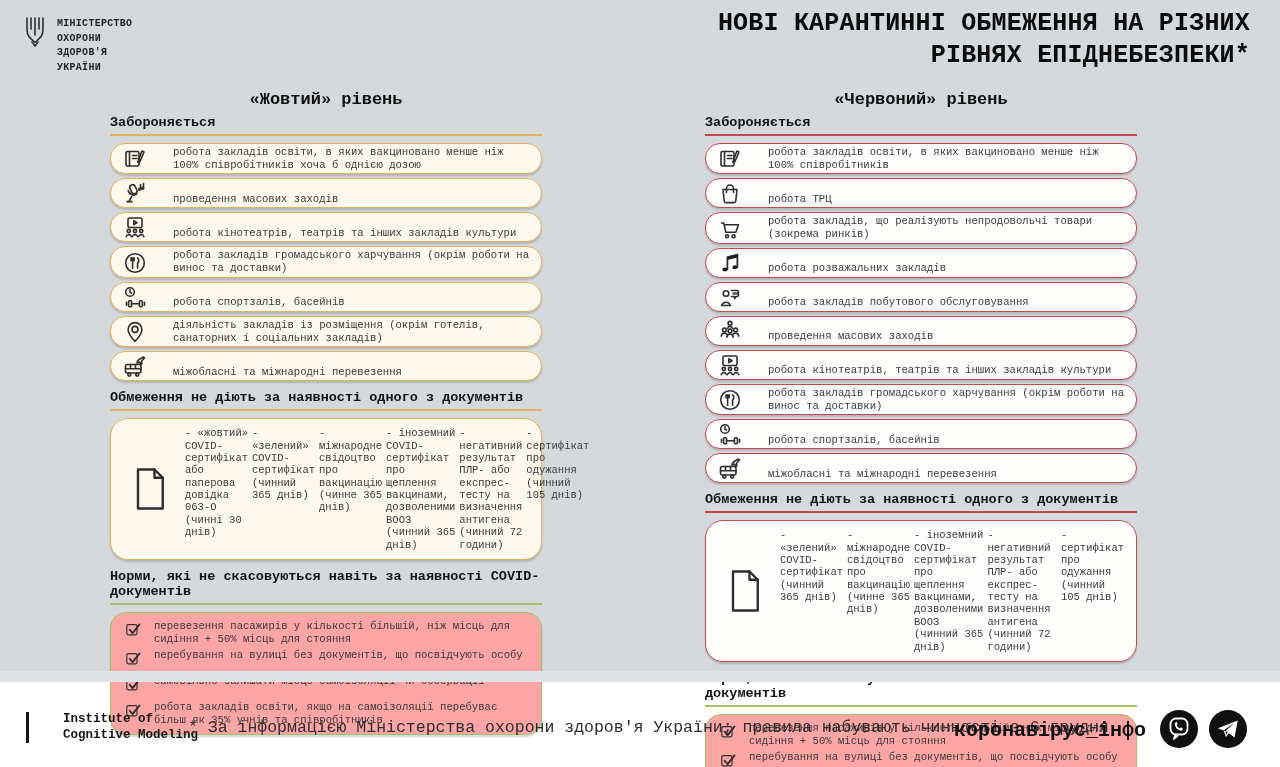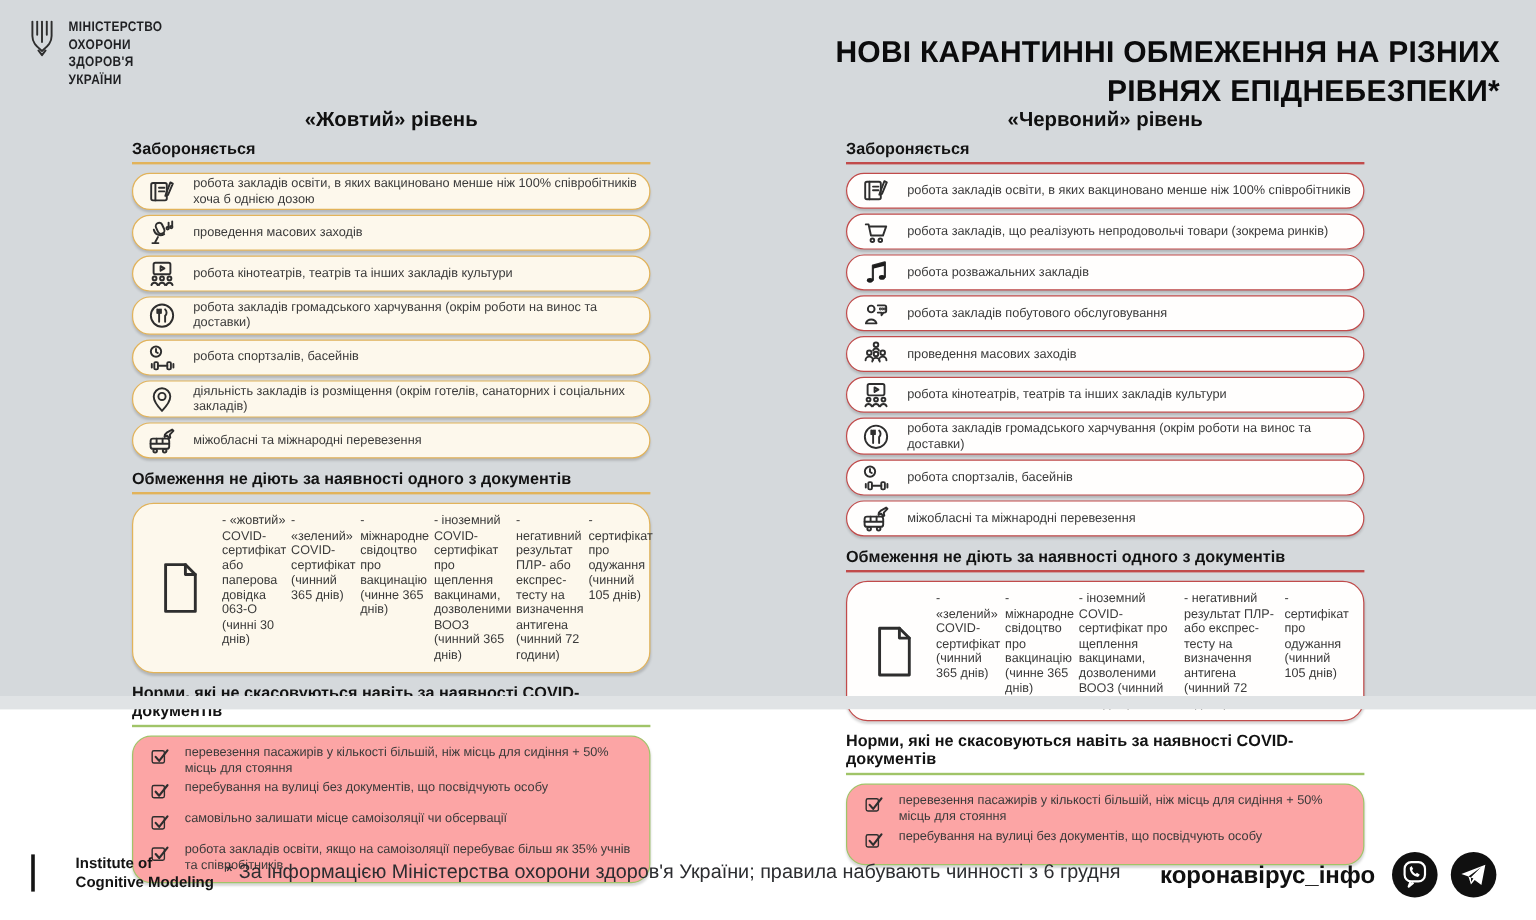--- a/index.html
+++ b/index.html
@@ -1,39 +1,39 @@
 <!DOCTYPE html>
 <html><head>
 <meta charset="utf-8">
 <style>
   html,body{margin:0;padding:0;}
   body{width:1280px;height:767px;overflow:hidden;font-family:"Liberation Sans","DejaVu Sans",sans-serif;}
-  .page{position:relative;width:1280px;height:591px;background:#d5d9dc;}
+  .page{position:relative;width:1280px;height:682px;background:#d5d9dc;font-family:Liberation Mono, monospace;}
   .bottom-strip{position:absolute;left:0;bottom:0;width:100%;height:11px;background:#e0e3e5;}
 
   
   .logo{position:absolute;left:22px;top:16px;display:flex;gap:9px;align-items:flex-start;}
   .logo-trident svg{width:26px;height:32px;}
   .logo-text{display:flex;flex-direction:column;transform:scaleX(.86);transform-origin:left top;}
   .logo-line{font-size:11.5px;font-weight:700;letter-spacing:.4px;color:#1f2023;line-height:1.28;}
-  .title{position:absolute;right:30px;top:28px;margin:0;text-align:right;font-size:25px;line-height:1.28;
+  .title{position:absolute;right:30px;top:8px;margin:0;text-align:right;font-size:25px;line-height:1.28;
          font-weight:800;color:#0b0b0c;letter-spacing:.2px;}
   .title span{display:block;}
 
   
   .columns{position:absolute;top:90px;left:110px;display:flex;gap:163px;}
   .col{width:432px;}
   .col-title{margin:0 0 6px;text-align:center;font-size:17px;font-weight:800;color:#101010;}
   .sec{margin:9px 0 7px;padding-bottom:4px;font-size:13.5px;font-weight:800;color:#131313;
        border-bottom:2.5px solid var(--accent);}
   .sec:first-of-type{margin-top:0;}
   .sec.green{border-bottom-color:var(--green);}
 
   .cards{display:flex;flex-direction:column;gap:4px;}
-  .pill{display:flex;align-items:center;gap:12px;min-height:24px;box-sizing:border-box;
+  .pill{display:flex;align-items:flex-end;gap:24px;min-height:24px;box-sizing:border-box;
         background:var(--card-bg);border:1.6px solid var(--accent);border-radius:15px;
         padding:2px 10px;box-shadow:0 2px 2px rgba(0,0,0,.16);}
   .p-icon{flex:0 0 28px;height:24px;display:flex;align-items:center;justify-content:center;}
   .p-icon svg{width:24px;height:24px;}
   .p-text{font-size:10.6px;line-height:1.2;color:#3a3a3a;}
 
   .docbox{display:flex;align-items:center;gap:16px;margin-top:2px;
           background:var(--card-bg);border:1.6px solid var(--accent);border-radius:18px;
           padding:8px 12px 8px 20px;box-shadow:0 2px 2px rgba(0,0,0,.16);}
   .doc-icon{flex:0 0 38px;display:flex;align-items:center;justify-content:center;}
@@ -250,20 +250,29 @@
               <svg viewBox="0 0 24 24" fill="none" stroke="#2e2e2e" stroke-width="1.6" stroke-linecap="round" stroke-linejoin="round">
                 <rect x="3" y="4.5" width="13" height="14.5" rx="1.5"></rect>
                 <path d="M6.5 4.5 v14.5"></path>
                 <path d="M9.5 8.5 h4.5 M9.5 11.5 h4.5"></path>
                 <path d="M19 4 l2 1 -4 9.5 -2.2 .7 .7-2.2 z"></path>
               </svg>
             </span>
             <span class="p-text">робота закладів освіти, в яких вакциновано менше ніж 100% співробітників</span>
           </div>
 
+          <div class="pill">
+            <span class="p-icon">
+              <svg viewBox="0 0 24 24" fill="none" stroke="#2e2e2e" stroke-width="1.6" stroke-linecap="round" stroke-linejoin="round">
+                <path d="M5 8.5 h14 l-1.2 11.5 a1.8 1.8 0 0 1-1.8 1.6 H8 a1.8 1.8 0 0 1-1.8-1.6z"></path>
+                <path d="M8.5 11.5 V7.5 a3.5 3.5 0 0 1 7 0 v4"></path>
+              </svg>
+            </span>
+            <span class="p-text">робота ТРЦ</span>
+          </div>
 
           <div class="pill">
             <span class="p-icon">
               <svg viewBox="0 0 24 24" fill="none" stroke="#2e2e2e" stroke-width="1.6" stroke-linecap="round" stroke-linejoin="round">
                 <path d="M3.5 6 h2.3 l2 9.3 h10 l2.7-7.6 H6.3"></path>
                 <circle cx="9" cy="19.2" r="1.5"></circle>
                 <circle cx="15.6" cy="19.2" r="1.5"></circle>
               </svg>
             </span>
             <span class="p-text">робота закладів, що реалізують непродовольчі товари (зокрема ринків)</span>

